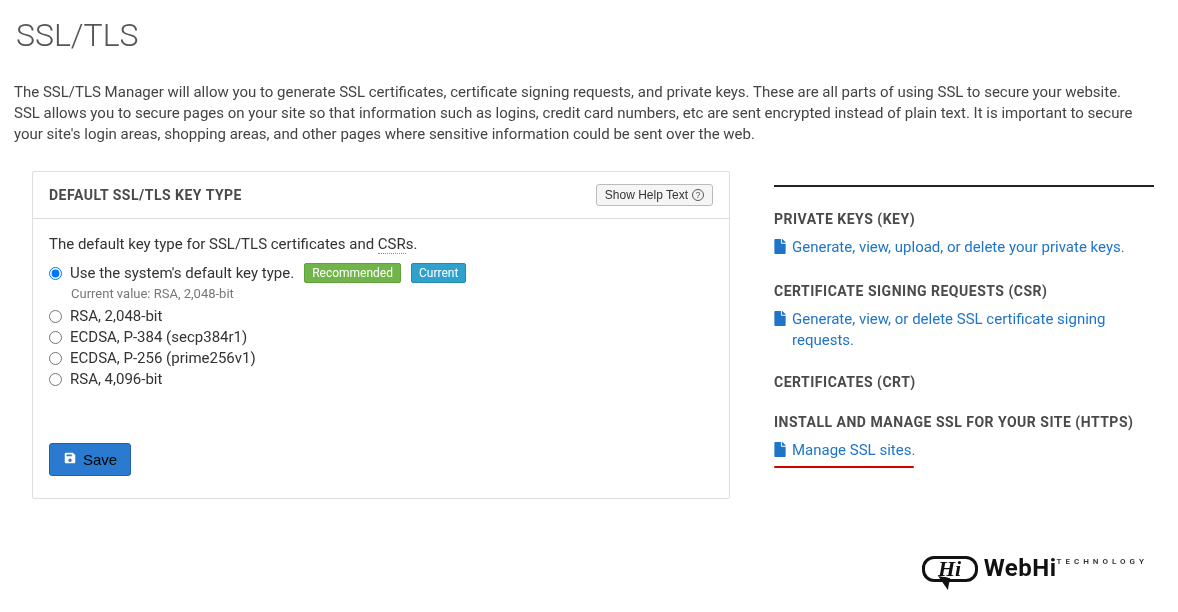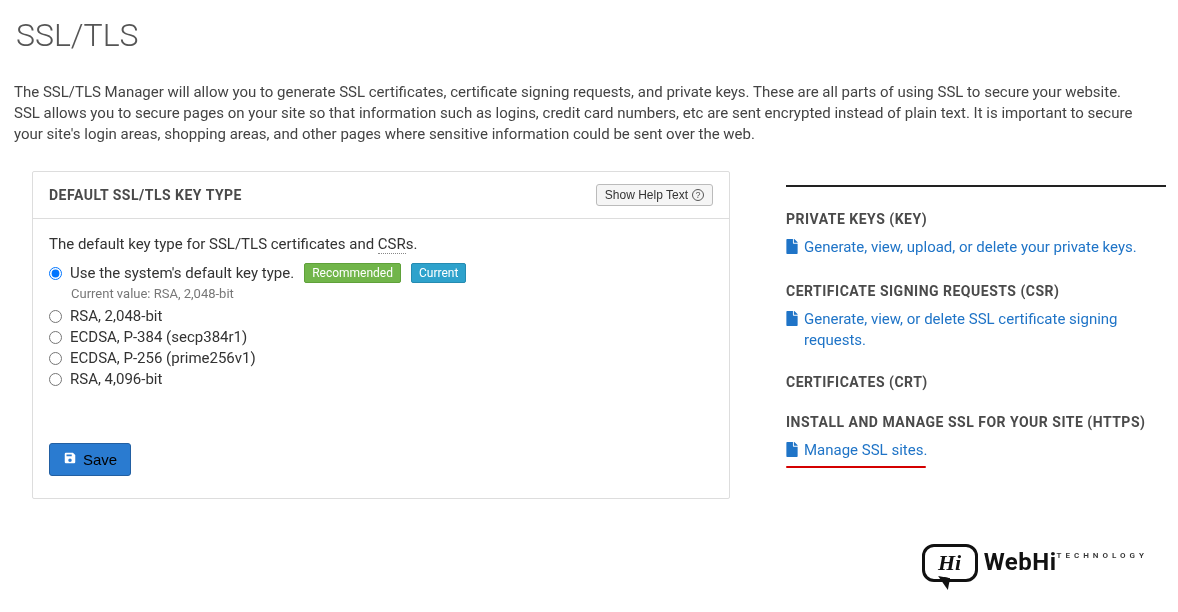--- a/index.html
+++ b/index.html
@@ -23,21 +23,20 @@
       line-height: 1.4;
       margin-bottom: 26px;
       margin-left: 2px;
       max-width: 1130px;
     }
     .content {
       display: flex;
       gap: 44px;
       align-items: flex-start;
       padding-left: 20px;
-      justify-content: space-between;
     }
     .left-col {
       width: 698px;
       border: 1px solid #ddd;
       border-radius: 2px;
     }
     .panel-header {
       display: flex;
       justify-content: space-between;
       align-items: center;
@@ -173,21 +172,21 @@
       display: flex;
       align-items: center;
       gap: 6px;
       color: #111;
       font-weight: 700;
     }
     .watermark .bubble {
       display: inline-flex;
       align-items: center;
       justify-content: center;
-      width: 56px; height: 38px;
+      width: 56px; height: 26px;
       border: 3px solid #111;
       border-radius: 12px;
       position: relative;
       font-family: Georgia, serif;
       font-size: 22px;
       font-style: italic;
     }
     .watermark .bubble::after {
       content: "";
       position: absolute;

